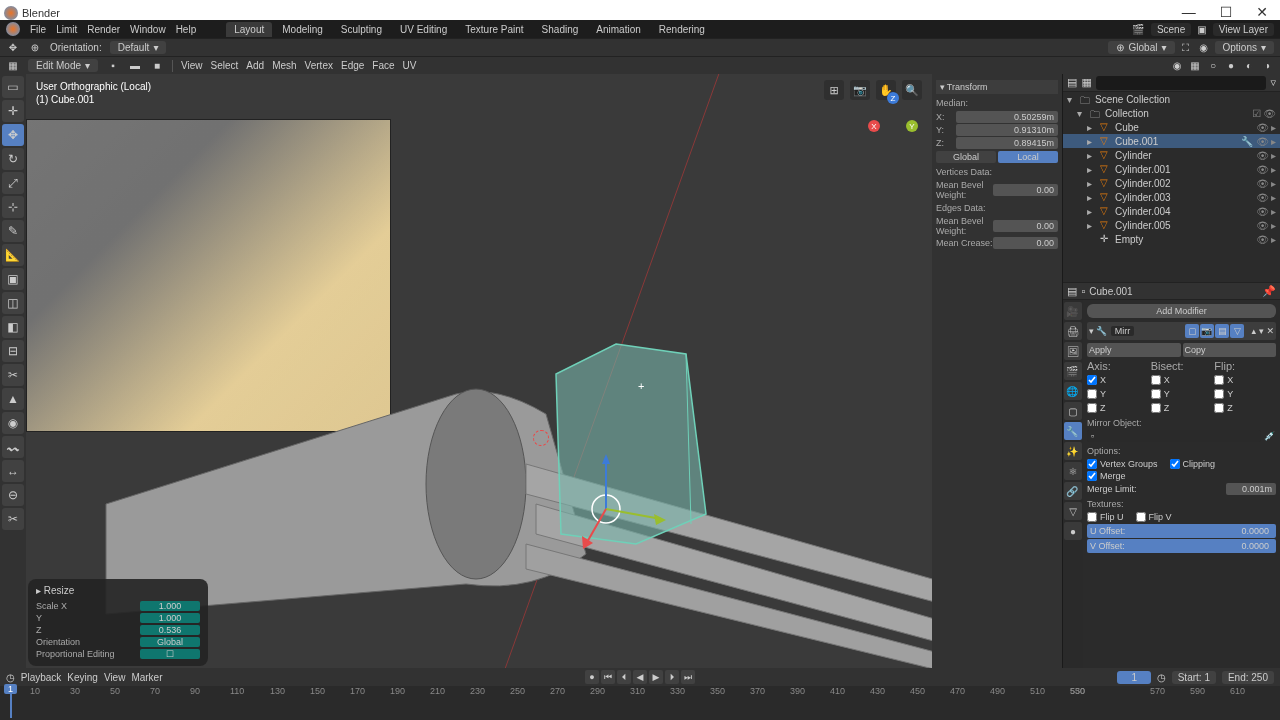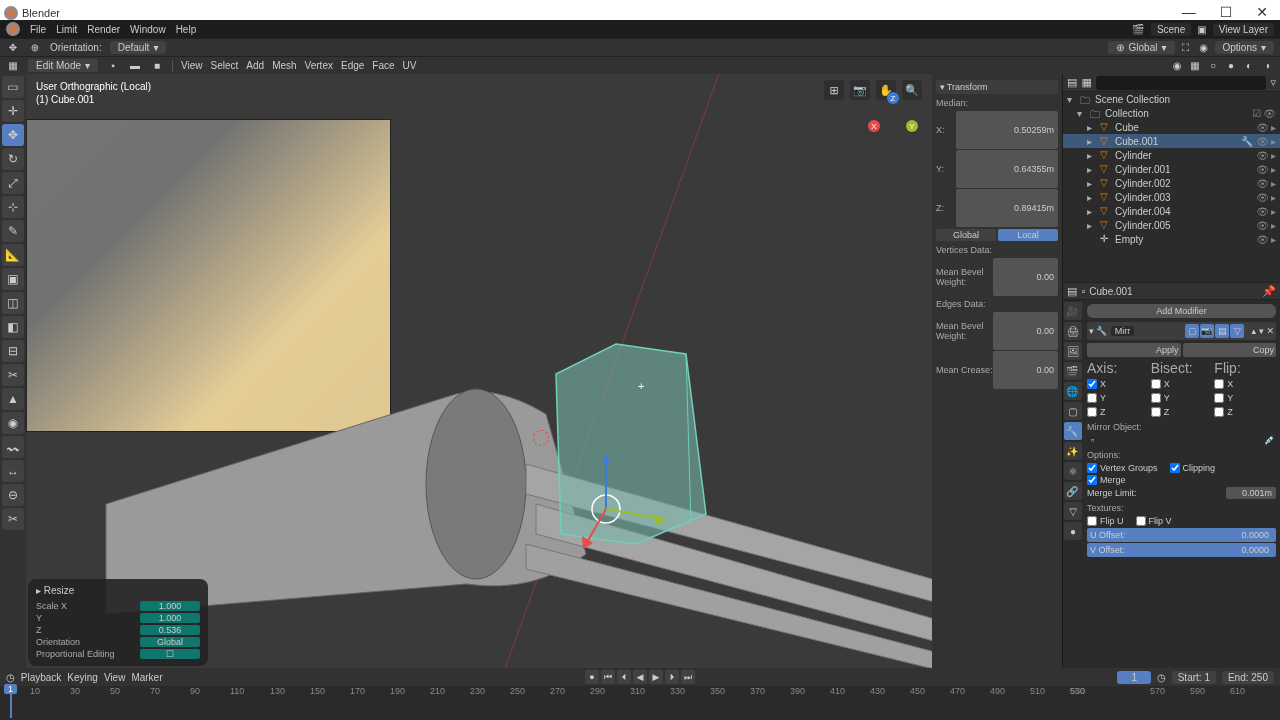--- a/index.html
+++ b/index.html
@@ -56,21 +56,21 @@
 .ref-img::before { content:""; position:absolute; inset:0; background: linear-gradient(135deg, rgba(0,0,0,0.5) 30%, rgba(255,180,0,0.3) 70%); }
 
 .cursor3d { position: absolute; left: 56%; top: 60%; width: 16px; height: 16px; border: 1px dashed #e44; border-radius: 50%; }
 
 
 .rightcol-a { width: 130px; background: #323232; display: flex; flex-direction: column; }
 .npanel { padding: 4px; font-size: 9px; }
 .npanel .sect-head { background: #3d3d3d; padding: 2px 4px; margin: 2px 0; }
 .npanel .field { display: flex; align-items: center; margin: 1px 0; }
 .npanel .field .lbl { width: 20px; color: #aaa; }
-.npanel .field .val { flex: 1; background: #545454; padding: 14px 4px; border-radius: 2px; text-align: right; }
+.npanel .field .val { flex: 1; background: #545454; padding: 1px 4px; border-radius: 2px; text-align: right; }
 .npanel .btnrow { display: flex; gap: 2px; margin: 2px 0; }
 .npanel .btnrow .b { flex: 1; background: #414141; text-align: center; padding: 1px; border-radius: 2px; cursor: pointer; font-size: 9px; }
 .npanel .btnrow .b.active { background: #5680c2; }
 
 .outliner-col { width: 218px; background: #2b2b2b; display: flex; flex-direction: column; border-left: 1px solid #1a1a1a; }
 .outliner-head { height: 18px; background: #323232; display: flex; align-items: center; gap: 4px; padding: 0 4px; border-bottom: 1px solid #222; }
 .outliner-head .search { flex: 1; background: #1a1a1a; border-radius: 3px; height: 14px; }
 .outliner { flex: 0 0 190px; overflow-y: auto; font-size: 10px; }
 .outliner .row { display: flex; align-items: center; gap: 3px; padding: 1px 4px; cursor: pointer; }
 .outliner .row.sel { background: #3d5a7d; }
@@ -85,23 +85,23 @@
 .props-wrap { flex: 1; display: flex; }
 .props-tabs { width: 20px; background: #2a2a2a; display: flex; flex-direction: column; gap: 2px; padding: 2px 1px; }
 .ptab { width: 18px; height: 18px; background: #3a3a3a; border-radius: 2px; display: flex; align-items: center; justify-content: center; cursor: pointer; font-size: 10px; }
 .ptab.active { background: #5680c2; }
 .props-panel { flex: 1; padding: 4px; font-size: 9px; overflow-y: auto; }
 .props-panel .addmod { background: #545454; padding: 2px; text-align: center; border-radius: 6px; cursor: pointer; margin-bottom: 4px; }
 .props-panel .modhead { background: #3d3d3d; display: flex; align-items: center; gap: 3px; padding: 2px; border-radius: 2px; }
 .props-panel .modhead .icons { display: flex; gap: 1px; margin-left: auto; }
 .props-panel .modhead .icons span { width: 14px; height: 14px; background: #5680c2; border-radius: 2px; display: flex; align-items: center; justify-content: center; font-size: 9px; }
 .props-panel .btnrow2 { display: flex; gap: 2px; margin: 3px 0; }
-.props-panel .btnrow2 .b { flex: 1; background: #545454; text-align: right; padding: 2px; border-radius: 2px; cursor: pointer; }
+.props-panel .btnrow2 .b { flex: 1; background: #545454; text-align: left; padding: 2px; border-radius: 2px; cursor: pointer; }
 .props-panel .grid3 { display: grid; grid-template-columns: 1fr 1fr 1fr; gap: 2px; margin: 2px 0; }
-.props-panel .grid3 .h { font-size: 14px; color: #aaa; }
+.props-panel .grid3 .h { font-size: 11px; color: #aaa; }
 .props-panel .cbx { display: flex; align-items: center; gap: 3px; padding: 1px 0; }
 .props-panel .cbx input { width: 10px; height: 10px; }
 .props-panel .seclbl { color: #aaa; margin: 4px 0 2px; }
 .props-panel .fieldrow { display: flex; align-items: center; gap: 4px; margin: 1px 0; }
 .props-panel .fieldrow .lbl { flex: 1; color: #ccc; }
 .props-panel .fieldrow .val { background: #545454; padding: 1px 4px; border-radius: 2px; width: 50px; text-align: right; }
 .props-panel .fieldrow.sel { background: #5680c2; border-radius: 2px; padding: 1px 3px;}
 
 
 .timeline { height: 50px; background: #232323; display: flex; flex-direction: column; }
@@ -133,20 +133,30 @@
   </div>
 </div>
 
 <div class="topmenu">
   <div class="logo2"></div>
   <span class="menuitem">File</span>
   <span class="menuitem">Limit</span>
   <span class="menuitem">Render</span>
   <span class="menuitem">Window</span>
   <span class="menuitem">Help</span>
+  <div class="tabs">
+    <div class="tab active">Layout</div>
+    <div class="tab">Modeling</div>
+    <div class="tab">Sculpting</div>
+    <div class="tab">UV Editing</div>
+    <div class="tab">Texture Paint</div>
+    <div class="tab">Shading</div>
+    <div class="tab">Animation</div>
+    <div class="tab">Rendering</div>
+  </div>
   <div class="rightmenu">
     <span>🎬</span>
     <span class="scene-name">Scene</span>
     <span>▣</span>
     <span class="scene-name">View Layer</span>
   </div>
 </div>
 
 <div class="toolrow">
   <span class="icon">✥</span>
@@ -285,21 +295,21 @@
   <div class="rightcol-a">
     <div class="npanel">
       <div class="sect-head">▾ <span>Transform</span></div>
       <div style="color:#aaa;padding:2px 0">Median:</div>
       <div class="field">
           <span class="lbl">X:</span>
           <span class="val">0.50259m</span>
         </div>
       <div class="field">
           <span class="lbl">Y:</span>
-          <span class="val">0.64355m</span>
+          <span class="val">0.91310m</span>
         </div>
       <div class="field">
           <span class="lbl">Z:</span>
           <span class="val">0.89415m</span>
         </div>
       <div class="btnrow">
         <div class="b">Global</div>
         <div class="b active">Local</div>
       </div>
       <div style="color:#aaa;padding:2px 0">Vertices Data:</div>

